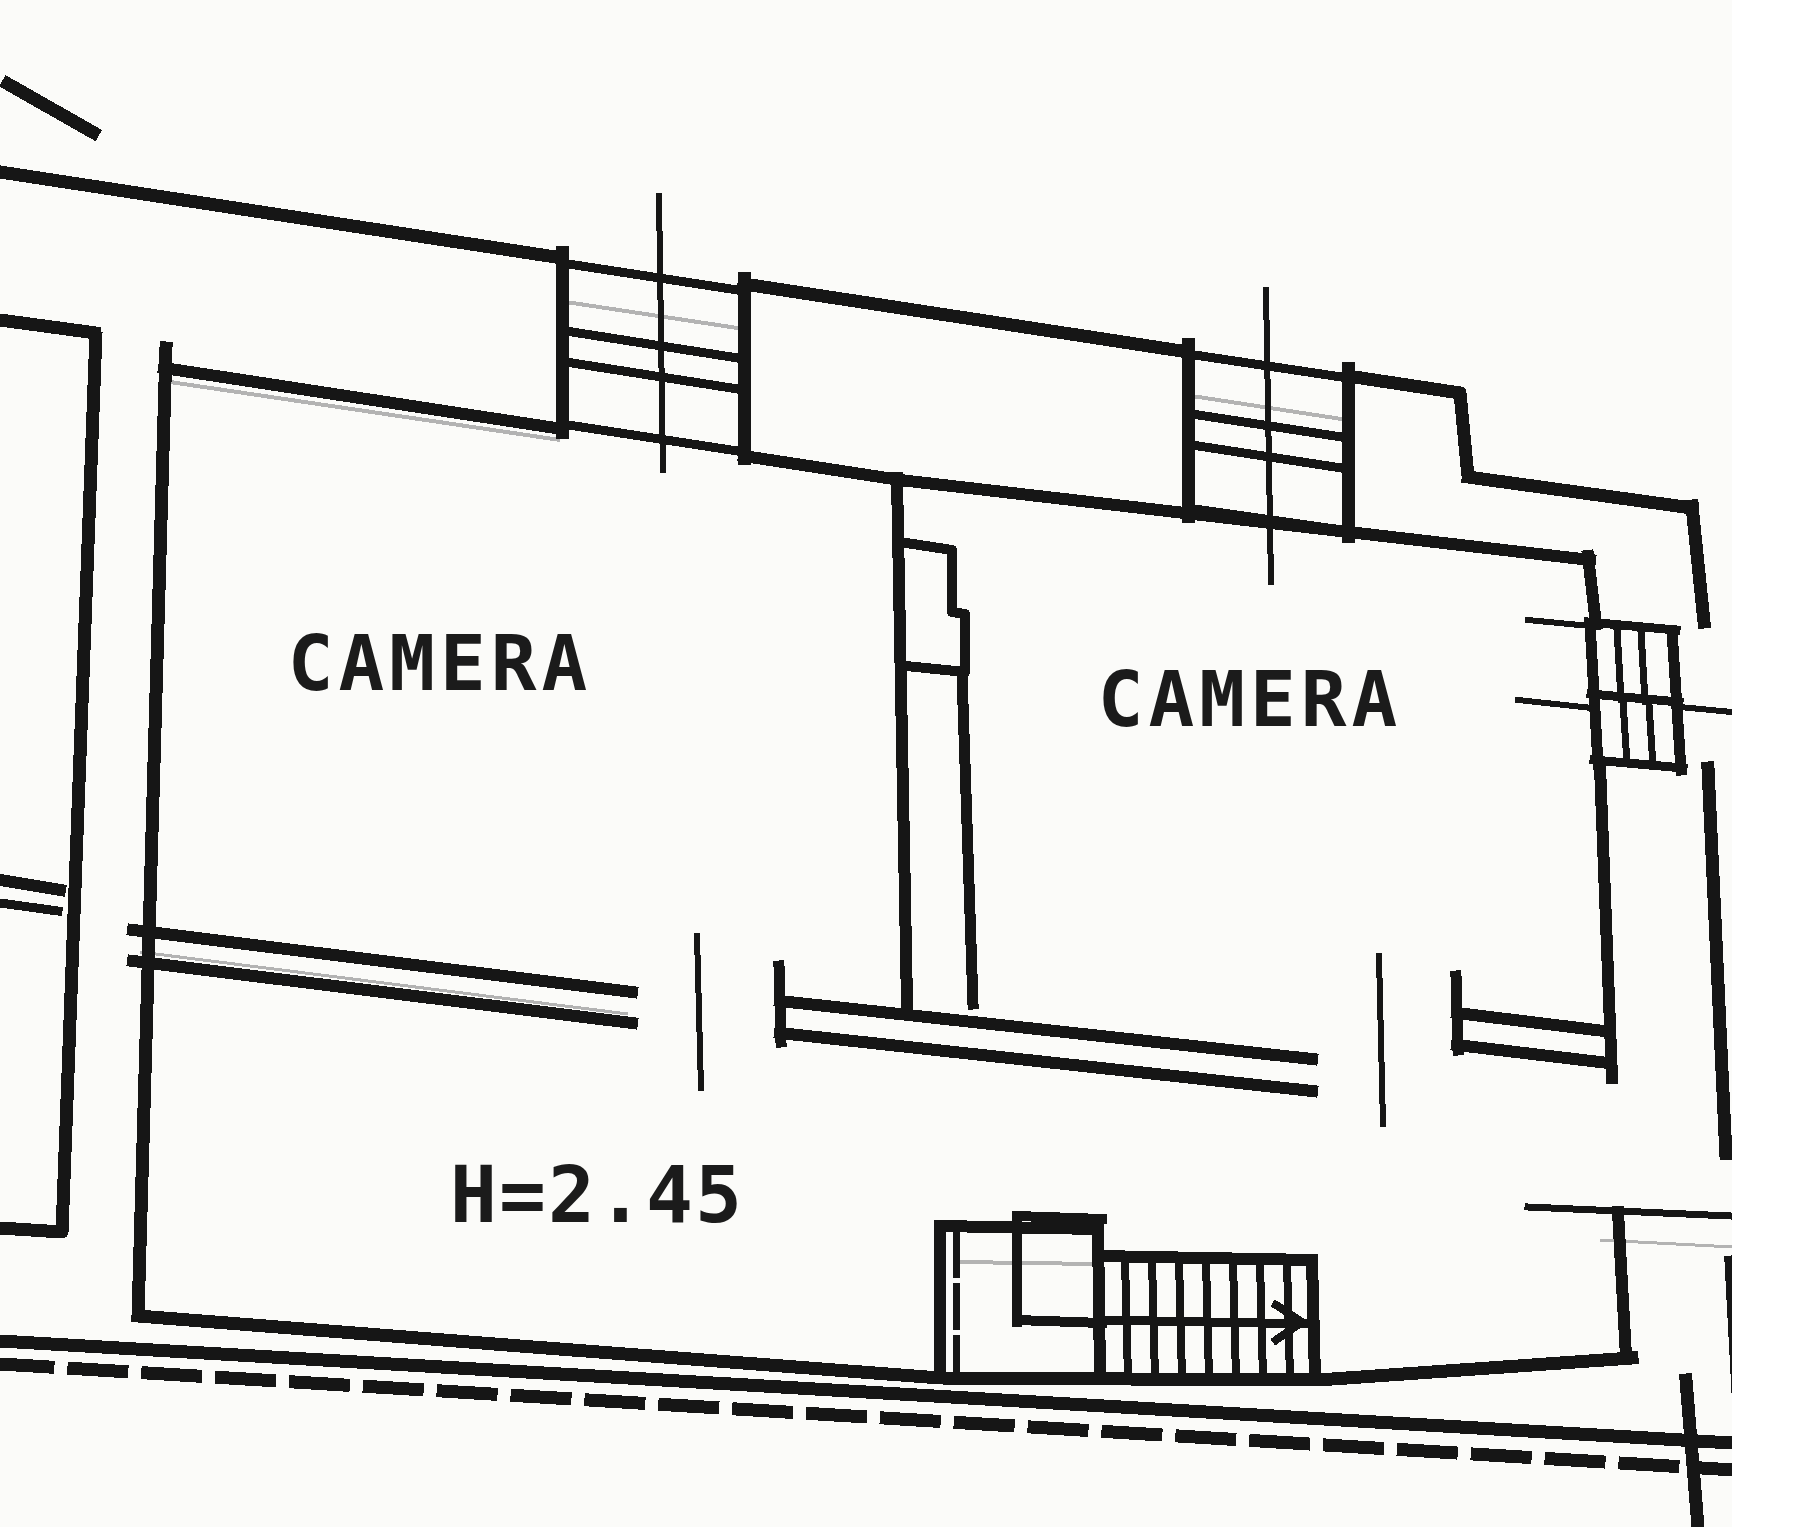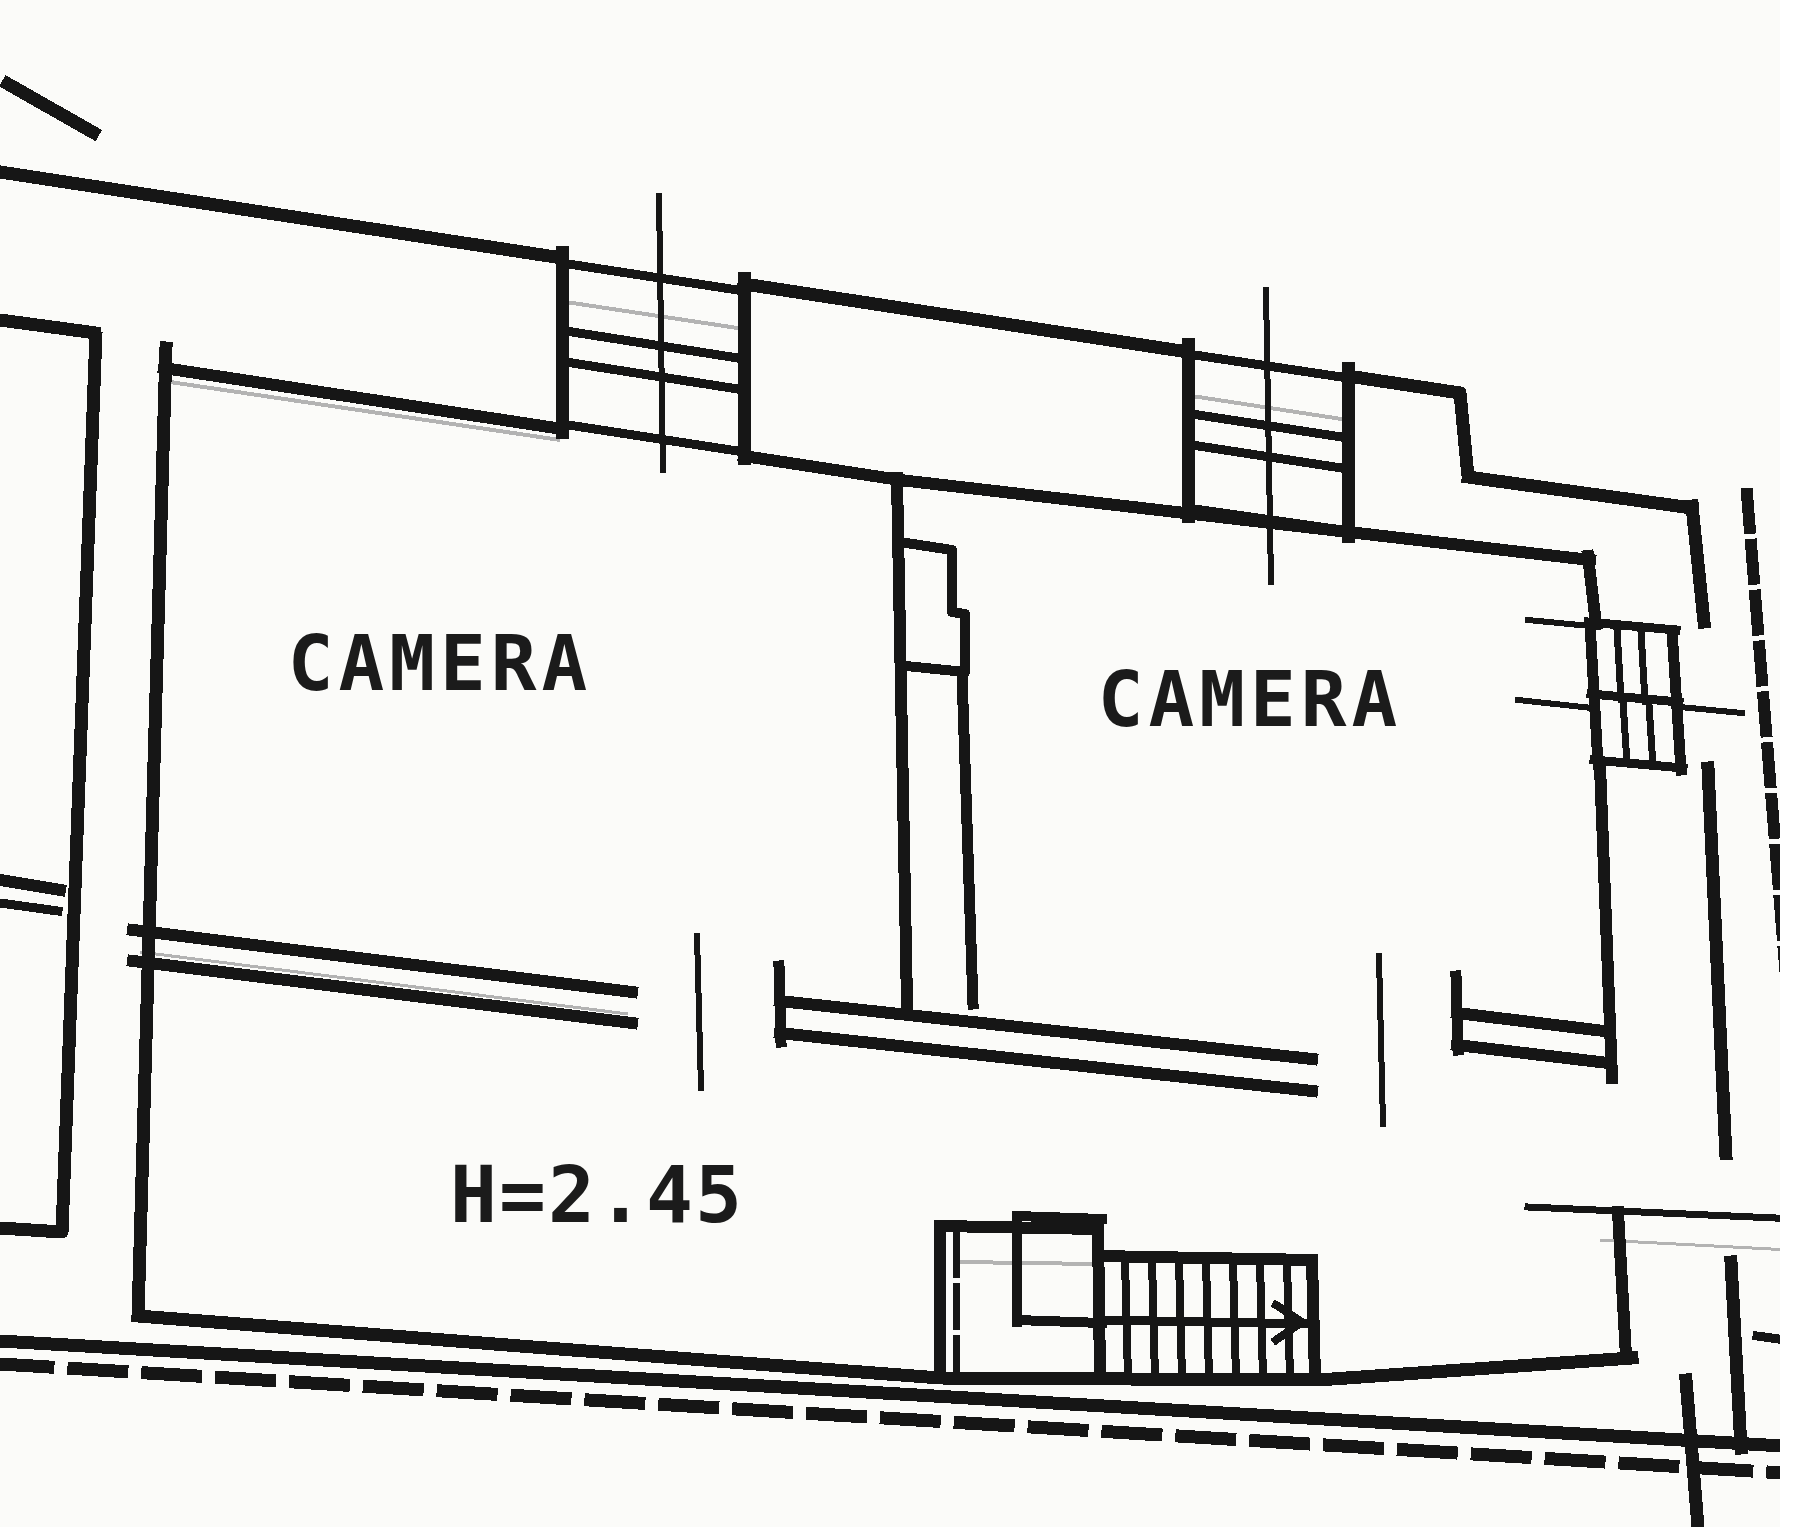--- a/index.html
+++ b/index.html
@@ -7,21 +7,20 @@
     --ink:#161616;
     --ghost:#b3b3b3;
   }
   html,body{margin:0;padding:0;background:#ffffff;}
   .stage{
     position:relative;
     width:1732px;height:1527px;
     background:var(--bg);
     overflow:hidden;
     font-family:"DejaVu Sans Mono", monospace;
-    padding-left:48px;
   }
   svg{position:absolute;inset:0;display:block;}
   .wall{stroke:var(--ink);fill:none;stroke-linecap:square;stroke-linejoin:round;shape-rendering:crispEdges;}
   .ghost{stroke:var(--ghost);fill:none;stroke-linecap:butt;shape-rendering:crispEdges;}
   .plan-label{
     fill:#1b1b1b;
     font-family:"DejaVu Sans Mono", monospace;
     font-weight:bold;
   }
 </style>

